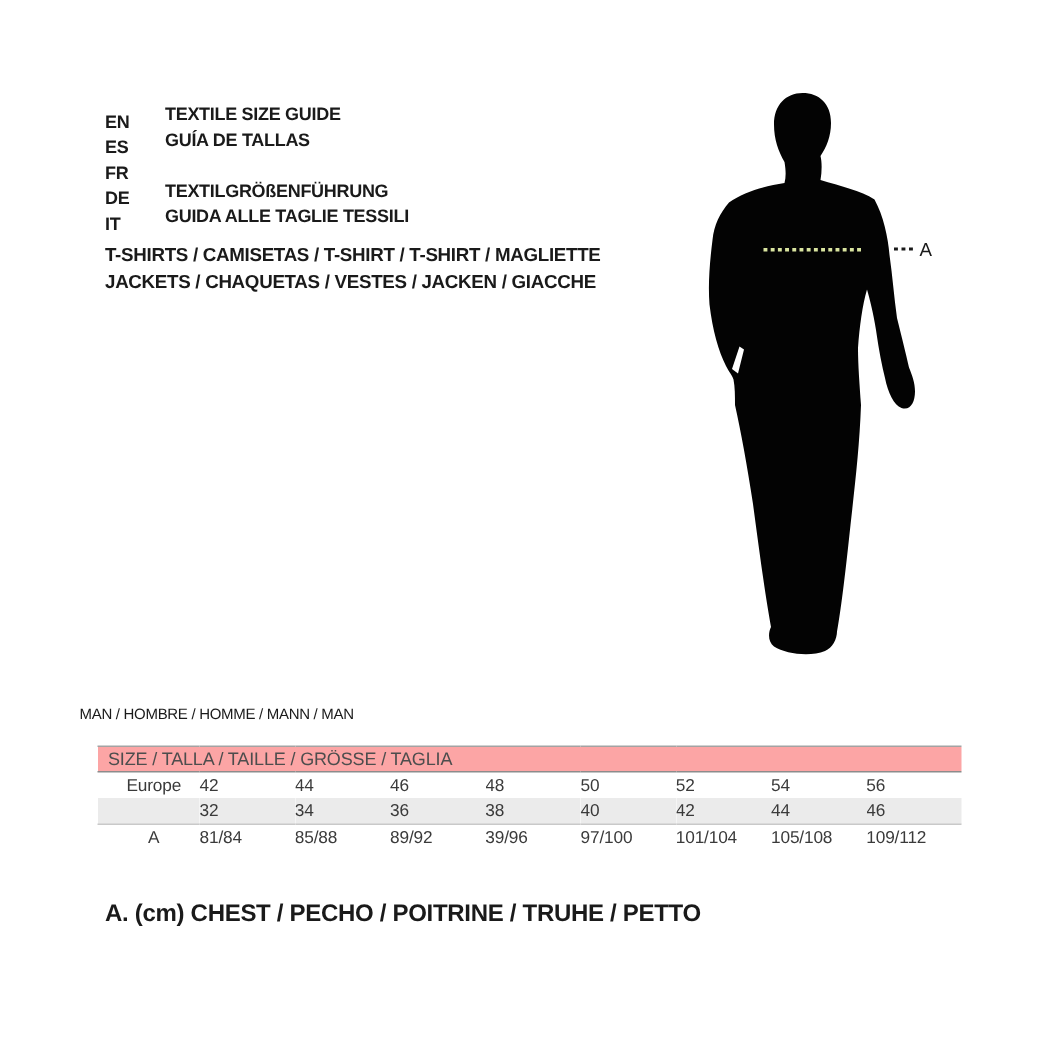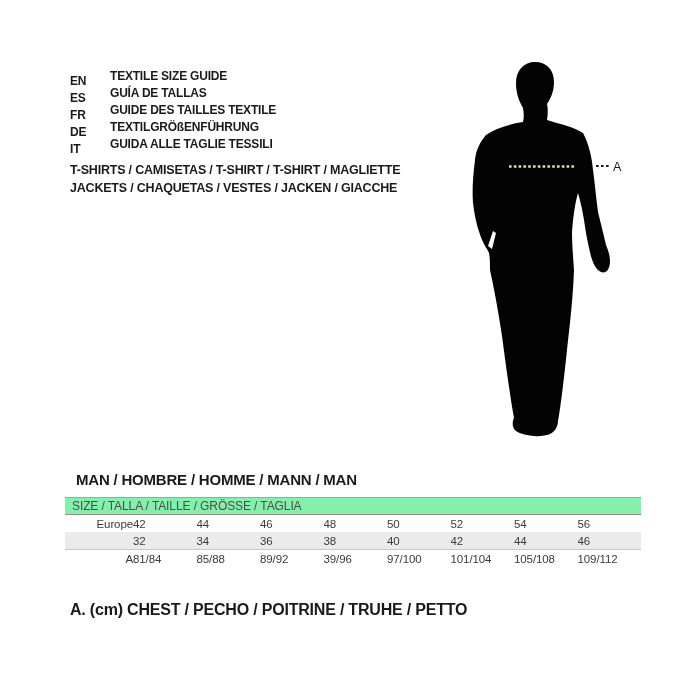--- a/index.html
+++ b/index.html
@@ -11,27 +11,27 @@
   .lang-block{position:absolute;left:70px;top:67px;}
   .lang-row{display:flex;height:17px;align-items:center;}
   .lang-code{width:40px;font-size:12px;font-weight:bold;letter-spacing:-0.2px;margin-top:10px;}
   .lang-title{font-size:12px;font-weight:bold;letter-spacing:-0.2px;white-space:nowrap;}
   
   .products{position:absolute;left:70px;top:162px;font-size:12.5px;font-weight:bold;
             letter-spacing:-0.2px;line-height:17.5px;white-space:nowrap;}
   
   .figure-wrap{position:absolute;left:420px;top:48px;width:230px;height:412px;}
   
-  .man-title{position:absolute;left:76px;top:471px;font-size:15px;font-weight:bold;letter-spacing:-0.2px;}
+  .man-title{position:absolute;left:53px;top:471px;font-size:10px;font-weight:normal;letter-spacing:-0.2px;}
   
   table.sizes{position:absolute;left:65px;top:497px;width:576px;border-collapse:collapse;
               table-layout:fixed;font-size:11.5px;color:#3a3a3a;letter-spacing:-0.1px;}
   .sizes td{height:17px;padding:0;vertical-align:middle;overflow:hidden;white-space:nowrap;}
-  .sizes td.lbl{text-align:right;padding-left:7px;}
-  .sizes tr.thead td{background:#86efac;color:#4d4d4d;text-align:left;padding-left:7px;
+  .sizes td.lbl{text-align:center;padding-left:7px;}
+  .sizes tr.thead td{background:#fca5a5;color:#4d4d4d;text-align:left;padding-left:7px;
                      font-size:12px;height:16px;border-top:1px solid #a3a3a3;border-bottom:1px solid #8c8c8c;}
   .sizes tr.stripe{background:#ebebeb;}
   .sizes tr.rowA td{border-top:1px solid #c9c9c9;}
   
   .footnote{position:absolute;left:70px;top:601px;font-size:16px;font-weight:bold;letter-spacing:-0.2px;}
 </style>
 </head>
 <body>
 
 <div class="canvas">
@@ -40,21 +40,20 @@
     <div class="lang-row">
       <span class="lang-code">EN</span>
       <span class="lang-title">TEXTILE SIZE GUIDE</span>
     </div>
     <div class="lang-row">
       <span class="lang-code">ES</span>
       <span class="lang-title">GUÍA DE TALLAS</span>
     </div>
     <div class="lang-row">
       <span class="lang-code">FR</span>
-      <span class="lang-title">GUIDE DES TAILLES TEXTILE</span>
     </div>
     <div class="lang-row">
       <span class="lang-code">DE</span>
       <span class="lang-title">TEXTILGRÖßENFÜHRUNG</span>
     </div>
     <div class="lang-row">
       <span class="lang-code">IT</span>
       <span class="lang-title">GUIDA ALLE TAGLIE TESSILI</span>
     </div>
   </div>

